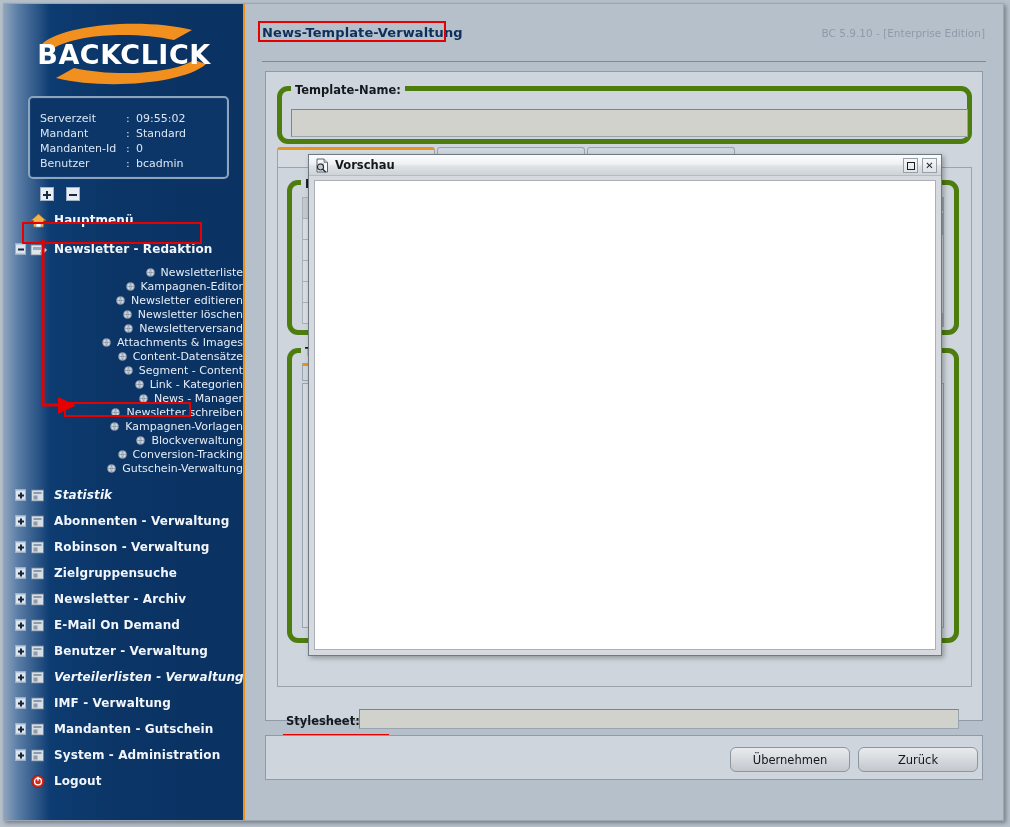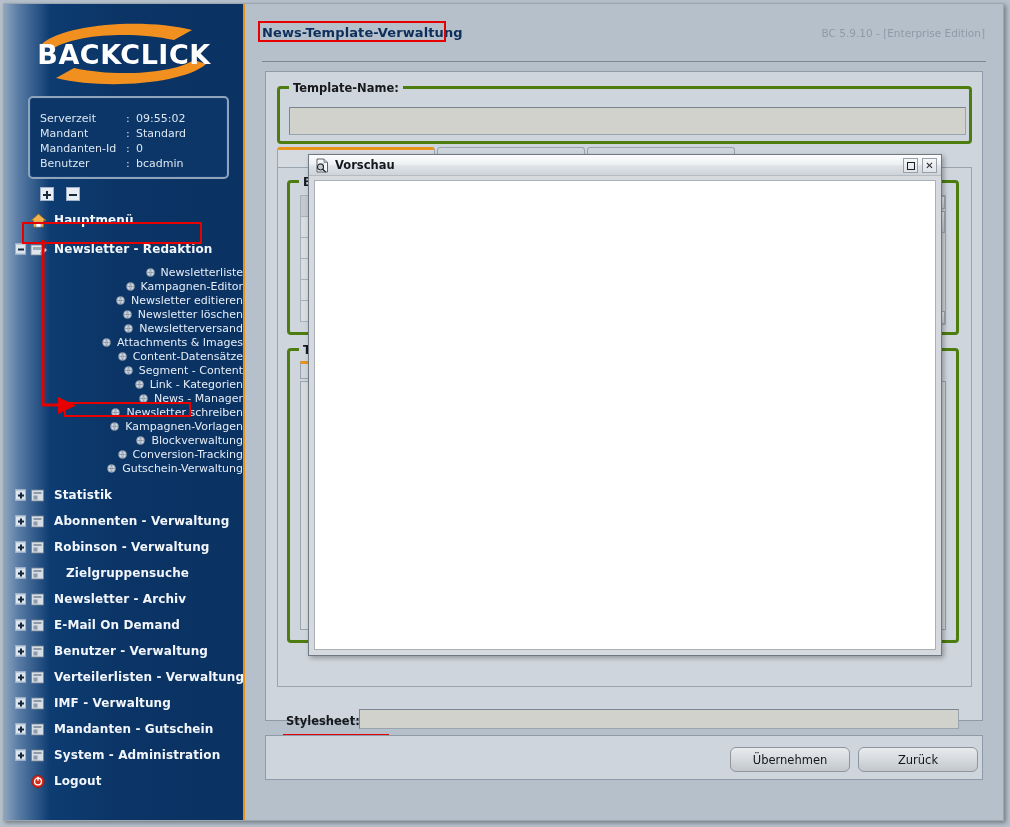--- a/index.html
+++ b/index.html
@@ -158,22 +158,22 @@
   .content-panel {
     position: absolute; left: 20px; top: 67px;
     width: 718px; height: 650px;
     background: #ced5dc;
     border: 1px solid #8e9aa8;
   }
 
   
   .fs {
     position: absolute;
-    border: 3px solid #4d7c0f;
-    border-radius: 4px;
+    border: 5px solid #4d7c0f;
+    border-radius: 11px;
   }
   .fs-legend {
     position: absolute; top: -8px; left: 9px;
     background: #ced5dc;
     padding: 0 4px;
     font-size: 11.5px; font-weight: bold; color: #15181c;
     white-space: nowrap;
   }
   .txtfield {
     background: #d2d2cd;
@@ -470,21 +470,21 @@
           <div class="nav-sub">
             <svg class="ic-sub" viewBox="0 0 9 9">
                 <circle cx="4.5" cy="4.5" r="4" fill="#cfd8e3" stroke="#6c7b8c" stroke-width="0.7"></circle>
                 <path d="M0.8 4.5 H8.2 M4.5 0.7 Q6.3 4.5 4.5 8.3 Q2.7 4.5 4.5 0.7" stroke="#6c7b8c" stroke-width="0.5" fill="none"></path>
               </svg>
             <span class="sub-label">Gutschein-Verwaltung</span>
           </div>
         </div>
 
         <div style="margin-top:7px;">
-          <div class="nav-row top" style="height:26px;">
+          <div class="nav-row top" style="height:26px;font-style:italic;">
             <span class="expander plus"></span>
             <svg class="ic" viewBox="0 0 17 15">
                 <rect x="1.5" y="2" width="12" height="11" fill="#d7dee6" stroke="#76828f" stroke-width="0.8"></rect>
                 <rect x="3.5" y="4" width="8" height="2" fill="#8d9aa9"></rect>
                 <rect x="3.5" y="7.5" width="4" height="4" fill="#8d9aa9"></rect>
               </svg>
             <span class="nav-label">Statistik</span>
           </div>
           <div class="nav-row top" style="height:26px;">
             <span class="expander plus"></span>
@@ -497,21 +497,21 @@
           </div>
           <div class="nav-row top" style="height:26px;">
             <span class="expander plus"></span>
             <svg class="ic" viewBox="0 0 17 15">
                 <rect x="1.5" y="2" width="12" height="11" fill="#d7dee6" stroke="#76828f" stroke-width="0.8"></rect>
                 <rect x="3.5" y="4" width="8" height="2" fill="#8d9aa9"></rect>
                 <rect x="3.5" y="7.5" width="4" height="4" fill="#8d9aa9"></rect>
               </svg>
             <span class="nav-label">Robinson - Verwaltung</span>
           </div>
-          <div class="nav-row top" style="height:26px;gap:12px;">
+          <div class="nav-row top" style="height:26px;">
             <span class="expander plus"></span>
             <svg class="ic" viewBox="0 0 17 15">
                 <rect x="1.5" y="2" width="12" height="11" fill="#d7dee6" stroke="#76828f" stroke-width="0.8"></rect>
                 <rect x="3.5" y="4" width="8" height="2" fill="#8d9aa9"></rect>
                 <rect x="3.5" y="7.5" width="4" height="4" fill="#8d9aa9"></rect>
               </svg>
             <span class="nav-label">Zielgruppensuche</span>
           </div>
           <div class="nav-row top" style="height:26px;">
             <span class="expander plus"></span>
@@ -533,21 +533,21 @@
           </div>
           <div class="nav-row top" style="height:26px;">
             <span class="expander plus"></span>
             <svg class="ic" viewBox="0 0 17 15">
                 <rect x="1.5" y="2" width="12" height="11" fill="#d7dee6" stroke="#76828f" stroke-width="0.8"></rect>
                 <rect x="3.5" y="4" width="8" height="2" fill="#8d9aa9"></rect>
                 <rect x="3.5" y="7.5" width="4" height="4" fill="#8d9aa9"></rect>
               </svg>
             <span class="nav-label">Benutzer - Verwaltung</span>
           </div>
-          <div class="nav-row top" style="height:26px;">
+          <div class="nav-row top" style="height:26px;font-style:italic;">
             <span class="expander plus"></span>
             <svg class="ic" viewBox="0 0 17 15">
                 <rect x="1.5" y="2" width="12" height="11" fill="#d7dee6" stroke="#76828f" stroke-width="0.8"></rect>
                 <rect x="3.5" y="4" width="8" height="2" fill="#8d9aa9"></rect>
                 <rect x="3.5" y="7.5" width="4" height="4" fill="#8d9aa9"></rect>
               </svg>
             <span class="nav-label">Verteilerlisten - Verwaltung</span>
           </div>
           <div class="nav-row top" style="height:26px;">
             <span class="expander plus"></span>

